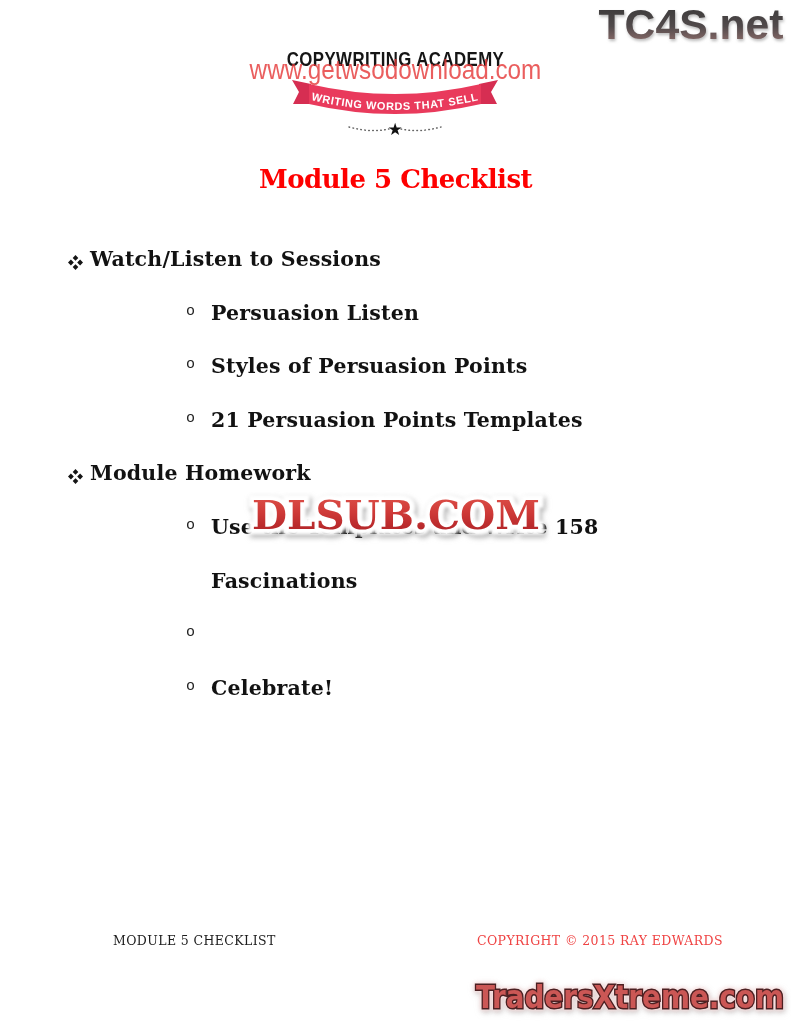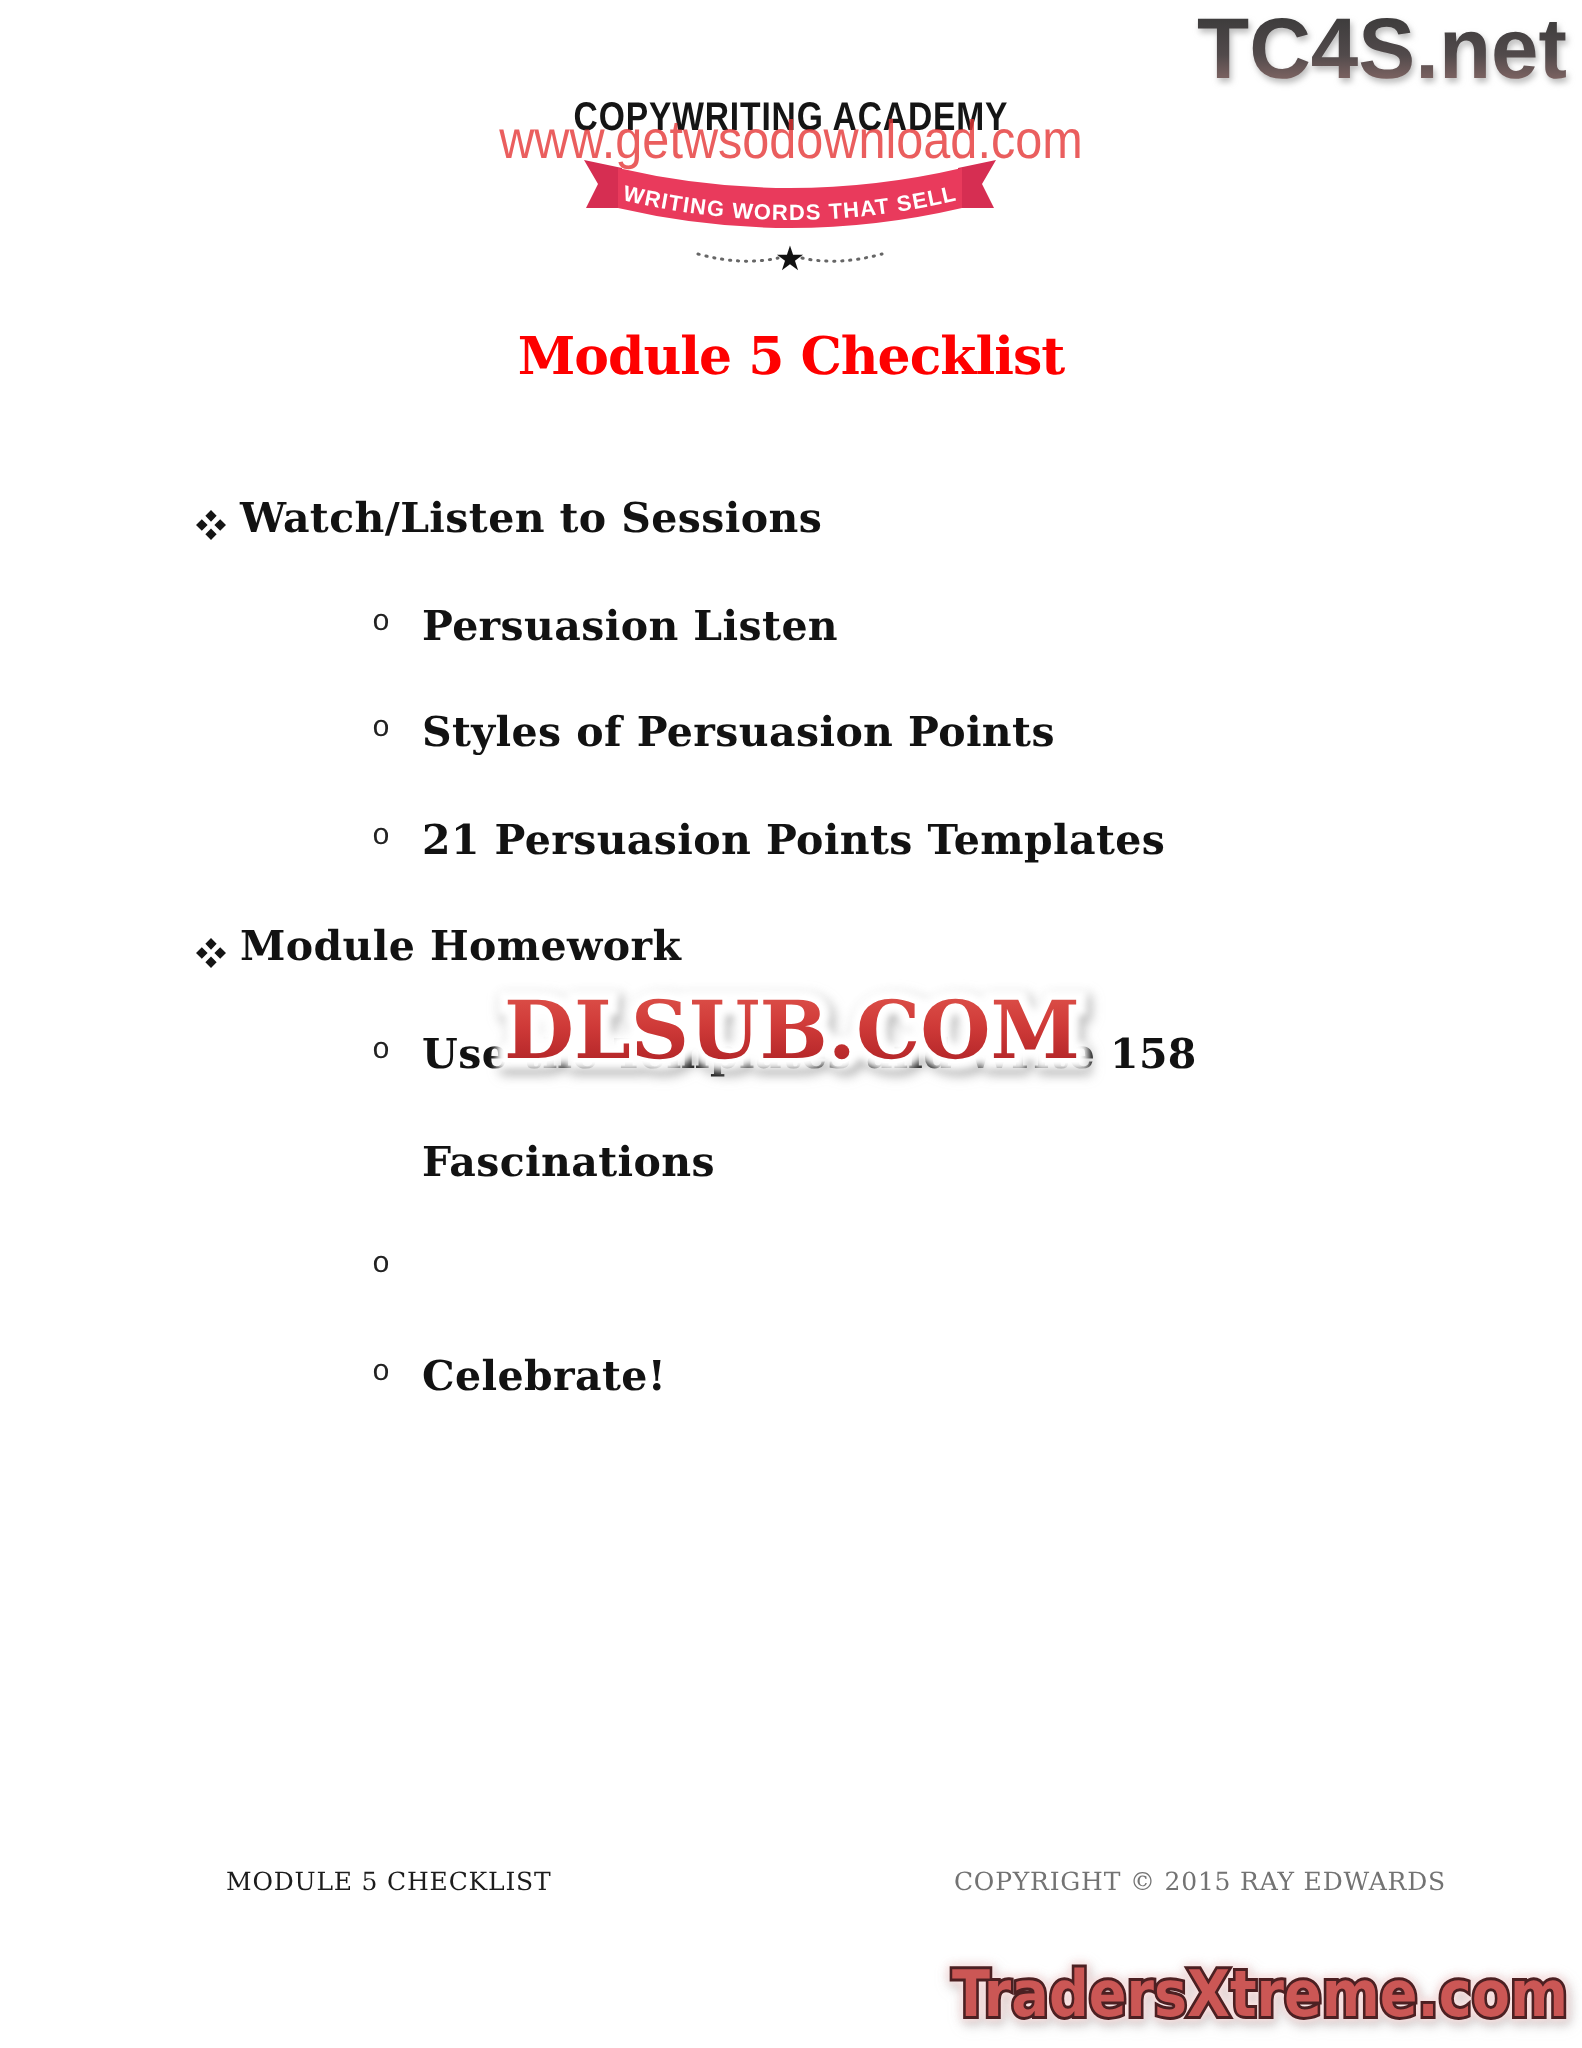--- a/index.html
+++ b/index.html
@@ -24,33 +24,33 @@
   }
   
   .doc-title{
     position:absolute;top:164px;left:0;width:100%;text-align:center;
     font-size:26px;font-weight:700;color:#fe0000;letter-spacing:-.5px;
   }
   
   .checklist{position:absolute;top:247px;left:0;width:100%;}
   .row{height:53.6px;display:flex;align-items:flex-start;font-weight:700;
        font-size:20.5px;color:#121212;letter-spacing:.2px;white-space:nowrap;}
-  .l1{padding-left:98px;}
+  .l1{padding-left:68px;}
   .b1{width:22px;padding-top:4px;flex:none;}
   .l2{padding-left:186px;}
   .b2{width:25px;flex:none;font-family:"Liberation Mono",monospace;
       font-weight:400;font-size:15px;padding-top:2px;color:#222;}
   
   .dlsub{position:absolute;top:486px;left:50%;transform:translateX(-50%);
          z-index:7;filter:drop-shadow(2px 3px 2px rgba(120,120,120,.55));}
   
   .footer-left{position:absolute;left:113px;top:933px;font-size:12.5px;
                letter-spacing:.4px;color:#1c1c1c;}
   .footer-right{position:absolute;right:68px;top:933px;font-size:12.5px;
-                letter-spacing:.4px;color:#737373;}
+                letter-spacing:.4px;color:#ef4444;}
   
   .traders{position:absolute;right:3px;top:976px;
     filter:drop-shadow(0 0 1.5px rgba(255,236,236,.95))
            drop-shadow(0 0 2px rgba(255,215,215,.85))
            drop-shadow(1px 2px 2px rgba(150,150,150,.5));}
 </style>
 </head>
 <body>
 
 <div class="page">

